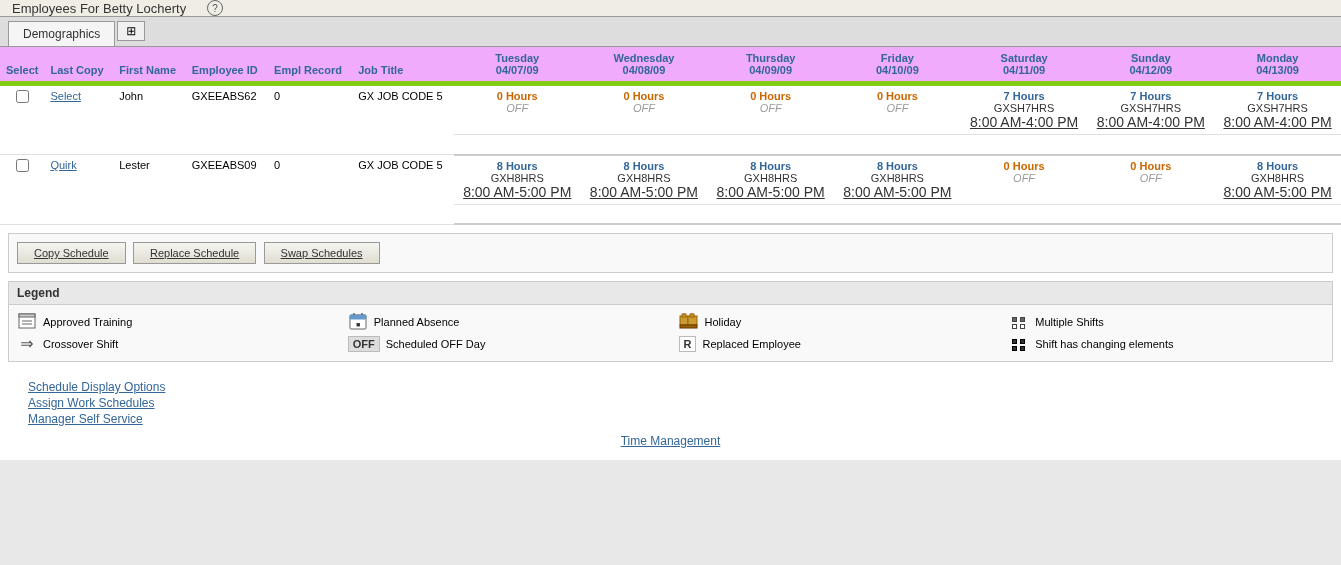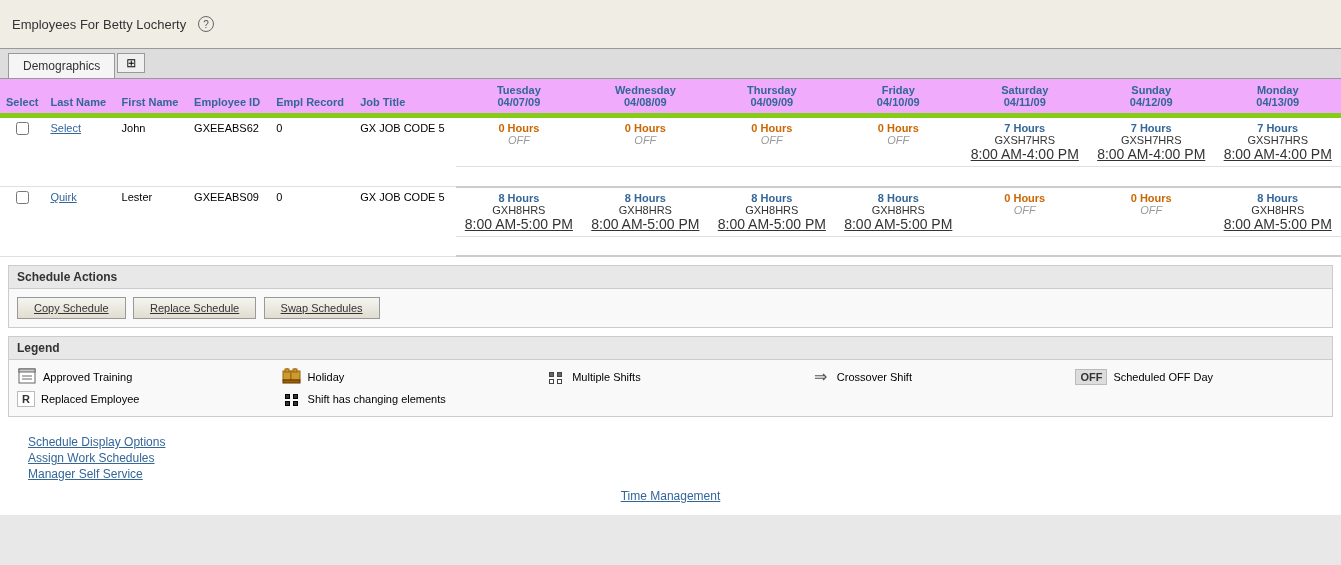--- a/index.html
+++ b/index.html
@@ -2,25 +2,25 @@
 <html><head>
   <meta charset="utf-8">
   <style>
     * { box-sizing: border-box; margin: 0; padding: 0; }
     body { font-family: Arial, Helvetica, sans-serif; font-size: 12px; background: #ccc; color: #000; }
     
     .page-wrapper { background: #e8e8e8; min-height: 565px; }
     
     .header-bar {
       background: #f0ede4;
-      padding: 16px 12px;
+      padding: 0 12px;
       border-bottom: 1px solid #999;
       display: flex;
       align-items: center;
-      gap: 12px;
+      gap: 21px;
     }
     .header-title { font-size: 13px; font-weight: normal; color: #333; }
     .help-icon {
       display: inline-flex; align-items: center; justify-content: center;
       width: 16px; height: 16px; border-radius: 50%; border: 1px solid #666;
       font-size: 10px; color: #555; cursor: pointer;
     }
     
     .tabs {
       display: flex;
@@ -112,21 +112,21 @@
     }
     
     
     .legend-box {
       border: 1px solid #ccc;
       margin: 8px;
       background: #f9f9f9;
     }
     .legend-grid {
       display: grid;
-      grid-template-columns: repeat(5, 1fr);
+      grid-template-columns: repeat(4, 1fr);
       gap: 4px 16px;
       padding: 8px;
     }
     .legend-item {
       display: flex;
       align-items: center;
       gap: 6px;
       font-size: 11px;
     }
     .legend-icon {
@@ -194,21 +194,21 @@
     <div class="tab">Demographics</div>
     <div class="tab-icon">⊞</div>
   </div>
 
   <div class="main-content">
 
     <table class="schedule-table">
       <thead>
         <tr>
           <th class="select-col">Select</th>
-          <th>Last Name</th>
+          <th>Last Copy</th>
           <th>First Name</th>
           <th>Employee ID</th>
           <th>Empl Record</th>
           <th>Job Title</th>
           <th class="day-header">Tuesday<br>04/07/09</th>
           <th class="day-header">Wednesday<br>04/08/09</th>
           <th class="day-header">Thursday<br>04/09/09</th>
           <th class="day-header">Friday<br>04/10/09</th>
           <th class="day-header">Saturday<br>04/11/09</th>
           <th class="day-header">Sunday<br>04/12/09</th>
@@ -310,21 +310,20 @@
             <span class="shift-time">8:00 AM-5:00 PM</span>
           </td>
         </tr>
         <tr>
           <td colspan="7" style="height:20px; border-bottom: 2px solid #ccc;"></td>
         </tr>
       </tbody>
     </table>
 
     <div class="section-box">
-      <div class="section-title">Schedule Actions</div>
       <div class="section-body">
         <button class="action-button">Copy Schedule</button>
         <button class="action-button">Replace Schedule</button>
         <button class="action-button">Swap Schedules</button>
       </div>
     </div>
 
     <div class="legend-box">
       <div class="section-title">Legend</div>
       <div class="legend-grid">
@@ -334,20 +333,32 @@
             <svg width="20" height="18" viewBox="0 0 20 18">
               <rect x="2" y="1" width="16" height="14" fill="#fff" stroke="#666" stroke-width="1"></rect>
               <rect x="2" y="1" width="16" height="3" fill="#ccc" stroke="#666" stroke-width="1"></rect>
               <line x1="5" y1="8" x2="15" y2="8" stroke="#666" stroke-width="1"></line>
               <line x1="5" y1="11" x2="15" y2="11" stroke="#666" stroke-width="1"></line>
             </svg>
           </span>
           <span>Approved Training</span>
         </div>
 
+        <div class="legend-item">
+          <span class="legend-icon">
+            <svg width="20" height="18" viewBox="0 0 20 18">
+              <rect x="2" y="2" width="16" height="14" rx="1" fill="#fff" stroke="#666" stroke-width="1"></rect>
+              <rect x="2" y="2" width="16" height="4" rx="1" fill="#6699cc" stroke="#6699cc" stroke-width="1"></rect>
+              <line x1="6" y1="2" x2="6" y2="0" stroke="#666" stroke-width="1.5"></line>
+              <line x1="14" y1="2" x2="14" y2="0" stroke="#666" stroke-width="1.5"></line>
+              <text x="10" y="14" text-anchor="middle" font-size="7" fill="#333">■</text>
+            </svg>
+          </span>
+          <span>Planned Absence</span>
+        </div>
 
         <div class="legend-item">
           <span class="legend-icon">
             <svg width="20" height="18" viewBox="0 0 20 18">
               <rect x="1" y="3" width="8" height="9" fill="#cc9933" stroke="#996600" stroke-width="1"></rect>
               <rect x="3" y="1" width="4" height="3" fill="#cc9933" stroke="#996600" stroke-width="1"></rect>
               <polygon points="5,0 6,1 4,1" fill="#cc3333"></polygon>
               <rect x="9" y="3" width="9" height="9" fill="#cc9933" stroke="#996600" stroke-width="1"></rect>
               <rect x="11" y="1" width="4" height="3" fill="#cc9933" stroke="#996600" stroke-width="1"></rect>
               <polygon points="13,0 14,1 12,1" fill="#cc3333"></polygon>

